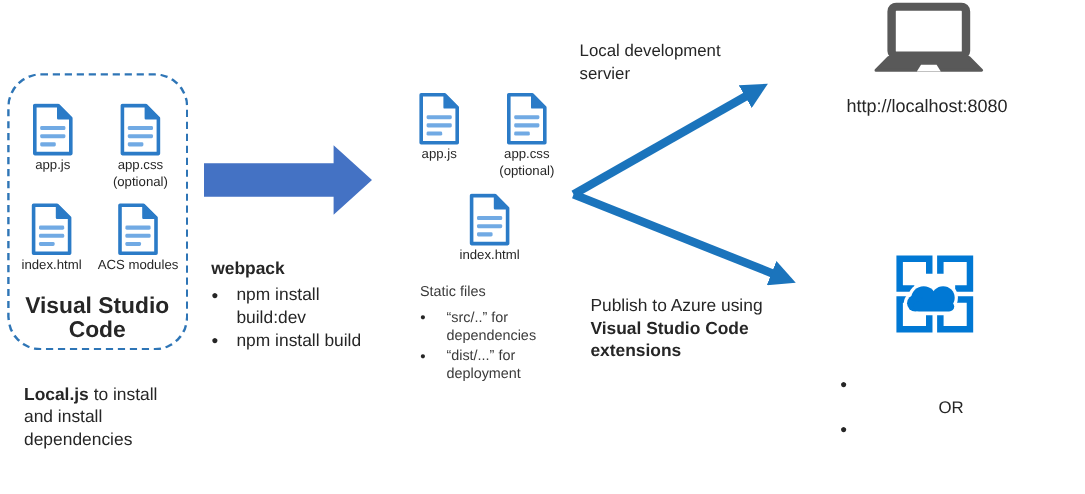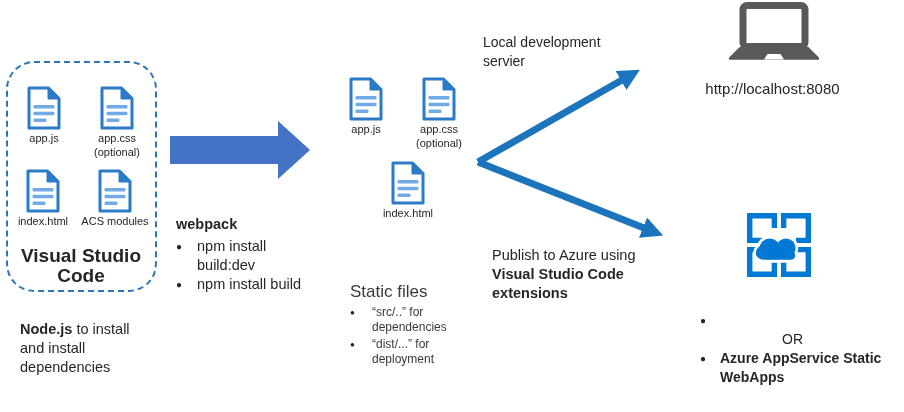--- a/index.html
+++ b/index.html
@@ -26,21 +26,21 @@
   .note b{font-weight:bold;}
 
   .webpack{left:176px;top:196px;width:152px;z-index:3;}
   .webpack .hd{font-weight:bold;font-size:14.5px;line-height:19px;margin-bottom:3px;margin-top:19px;}
   .blist .row{display:flex;align-items:flex-start;}
   .blist .b{width:21px;flex:none;font-size:10px;line-height:19px;}
   .blist .t{font-size:14.5px;line-height:19px;}
   .webpack .t{width:120px;}
 
   .staticfiles{left:350px;top:234px;width:130px;z-index:3;}
-  .staticfiles .hd{font-size:17px;line-height:19px;color:#3a3a3a;margin-bottom:4px;margin-top:48px;}
+  .staticfiles .hd{font-size:12px;line-height:19px;color:#3a3a3a;margin-bottom:4px;}
   .staticfiles .b{width:22px;font-size:8px;line-height:15px;}
   .staticfiles .t{font-size:12px;line-height:15px;width:82px;color:#3a3a3a;}
   .staticfiles .row{margin-bottom:2px;}
 
   .localdev{left:483px;top:33px;width:128px;font-size:14px;line-height:19px;z-index:3;}
   .localhost{left:690px;top:80px;width:165px;font-size:15px;line-height:18px;text-align:center;z-index:3;}
 
   .publish{left:492px;top:246px;width:168px;font-size:14.5px;line-height:19px;z-index:3;}
   .publish .bold{font-weight:bold;}
 
@@ -111,21 +111,21 @@
       <rect x="7.5" y="19" width="21" height="3.4" rx="1.2" fill="#71aae4"></rect>
       <rect x="7.5" y="25.8" width="21" height="3.4" rx="1.2" fill="#71aae4"></rect>
       <rect x="7.5" y="32.6" width="13" height="3.4" rx="1.2" fill="#71aae4"></rect>
     </svg>
     <div class="lbl">ACS modules</div>
   </div>
 
   <div class="abs vscode-title">Visual Studio Code</div>
 
   <div class="abs note">
-    <b>Node.js</b><span> to install and install dependencies</span>
+    <b>Local.js</b><span> to install and install dependencies</span>
   </div>
 
   <div class="abs webpack">
     <div class="hd">webpack</div>
     <div class="blist">
       <div class="row">
         <span class="b">●</span>
         <span class="t">npm install build:dev</span>
       </div>
       <div class="row">
@@ -219,18 +219,17 @@
   </svg>
 
   <div class="abs azure-opts">
     <div class="blist">
       <div class="row">
         <span class="b">●</span>
       </div>
       <div class="or">OR</div>
       <div class="row">
         <span class="b">●</span>
-        <span class="t">Azure AppService Static WebApps</span>
       </div>
     </div>
   </div>
 
 </div>
 
 </body></html>

